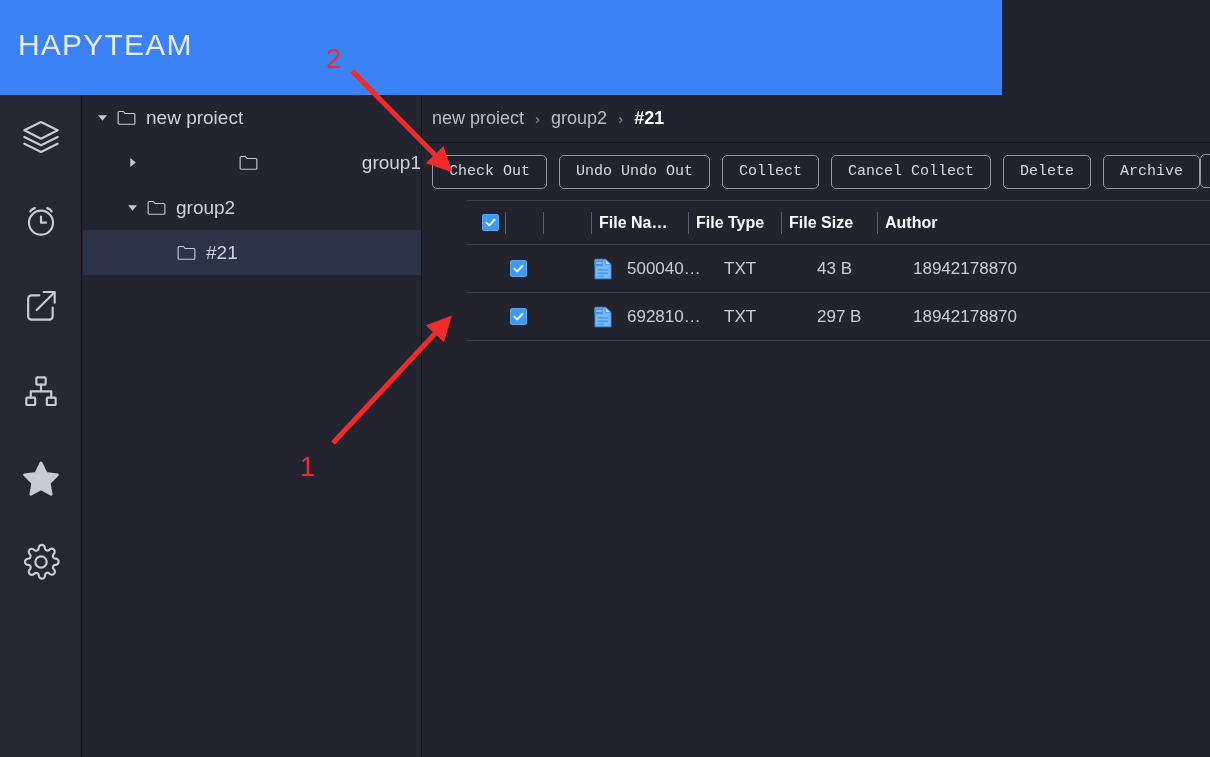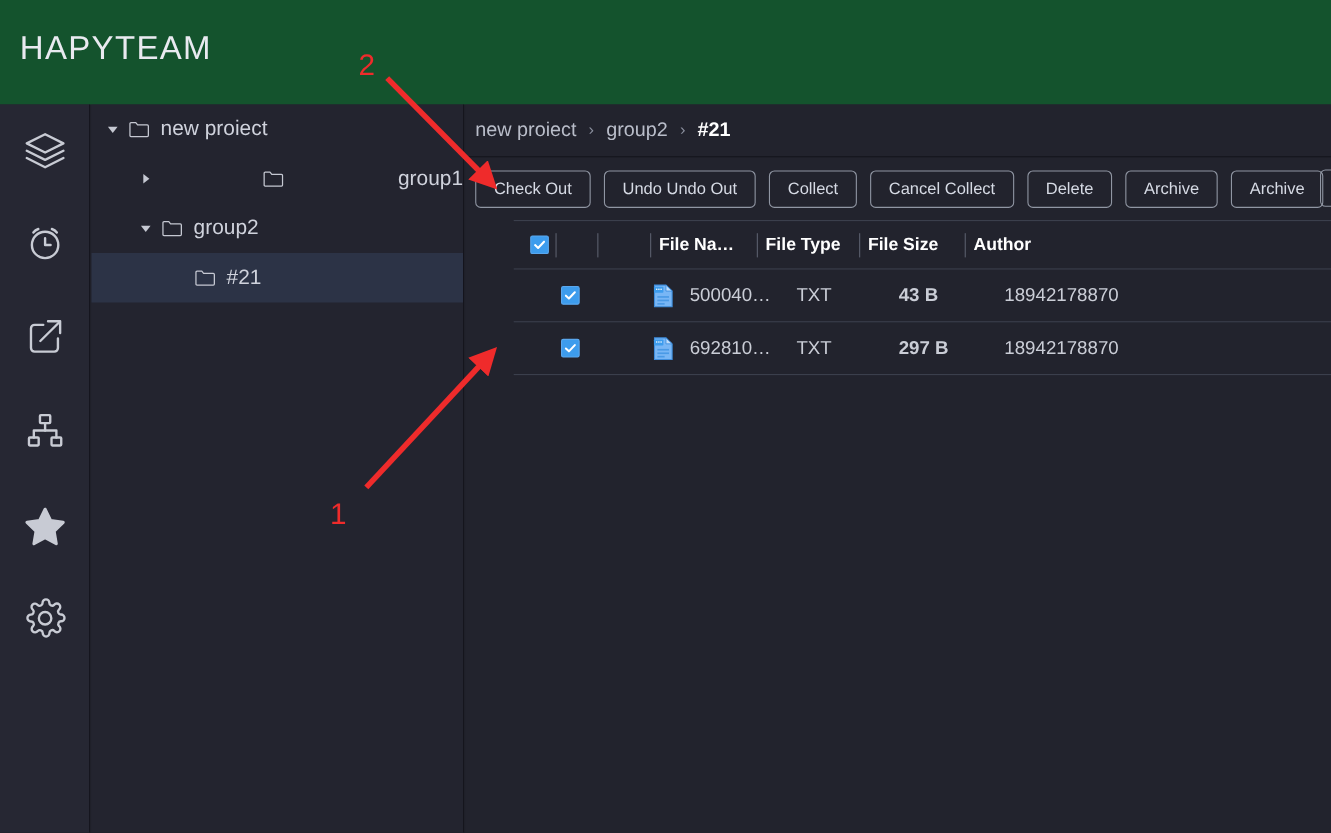--- a/index.html
+++ b/index.html
@@ -11,22 +11,22 @@
   }
   #app {
     position: relative;
     width: 1210px; height: 757px;
     background: #22232d;
   }
 
   
   .topbar {
     position: absolute; left: 0; top: 0;
-    width: 1210px; height: 95px;
-    background: #14532d;
+    width: 1002px; height: 95px;
+    background: #3b82f6;
     text-decoration: underline;
   }
   .brand {
     position: absolute; left: 18px; top: 28px;
     font-size: 30px; letter-spacing: 1.2px;
     color: #e9eaf0; font-weight: 400;
   }
 
   
   .rail {
@@ -99,21 +99,21 @@
     gap: 12px;
   }
   .tb-btn {
     height: 34px;
     padding: 0 16px;
     border: 1px solid #9096a3;
     border-radius: 5px;
     background: transparent;
     color: #d6dae4;
     font-size: 15px;
-    font-family: Liberation Sans, sans-serif;
+    font-family: Liberation Mono, monospace;
     white-space: nowrap;
     cursor: pointer;
     flex: 0 0 auto;
     display: flex; align-items: center; justify-content: center;
   }
 
   
   .table {
     position: absolute; left: 0; top: 105px;
     width: 787px;
@@ -129,21 +129,21 @@
     display: flex; align-items: center;
     height: 48px;
     border-bottom: 1px solid #3b3f4c;
     padding-left: 28px;
   }
   .c-check  { width: 46px; flex: 0 0 46px; display:flex; align-items:center; justify-content:center; }
   .c-gap1   { width: 38px; flex: 0 0 38px; }
   .c-icon   { width: 48px; flex: 0 0 48px; display:flex; align-items:center; justify-content:center;}
   .c-name   { width: 97px; flex: 0 0 97px; }
   .c-type   { width: 93px; flex: 0 0 93px; }
-  .c-size   { width: 96px; flex: 0 0 96px; font-weight: bold; }
+  .c-size   { width: 96px; flex: 0 0 96px; }
   .c-author { width: 180px; flex: 0 0 180px; }
 
   .thead .hcell {
     color: #ffffff; font-weight: bold; font-size: 16px;
     position: relative;
   }
   .vsep {
     position: absolute; left: -8px; top: 50%;
     transform: translateY(-50%);
     width: 1px; height: 22px; background: #5a5f6d;

